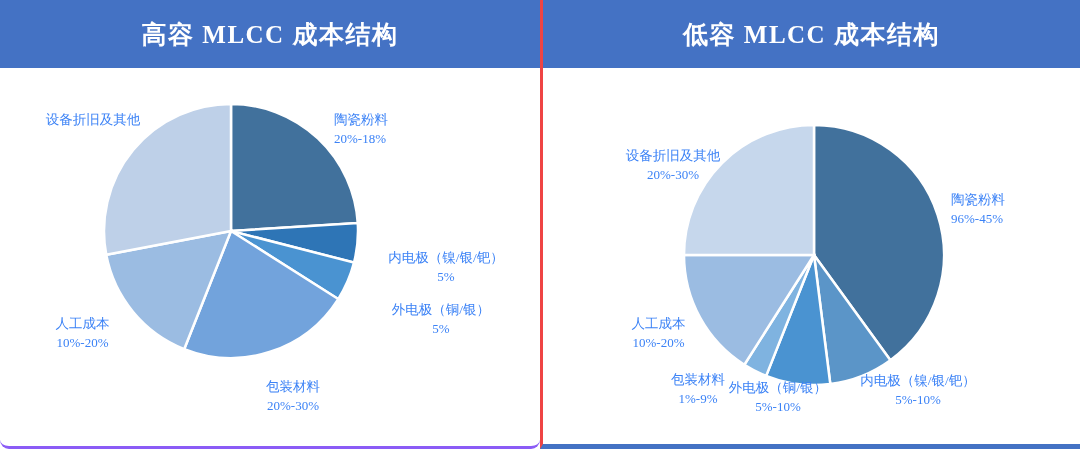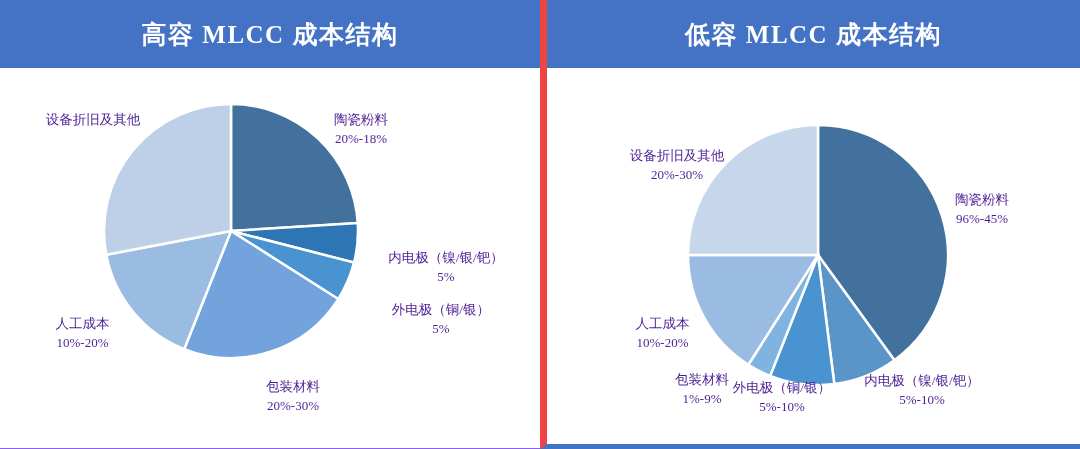--- a/index.html
+++ b/index.html
@@ -21,22 +21,22 @@
     background: #ffffff;
     display: flex;
   }
   .panel {
     position: relative;
     width: 540px;
     height: 449px;
     box-sizing: border-box;
     background: #ffffff;
   }
-  .panel-left  { border-bottom: 1px solid #8b5cf6; }
-  .panel-right { border-bottom: 5px solid #4472C4; border-left: 7px solid #ef4444; }
+  .panel-left  { border-bottom: 3px solid #8b5cf6; border-radius: 9px; }
+  .panel-right { border-bottom: 5px solid #4472C4; border-left: 3px solid #ef4444; }
 
   .panel-header {
     height: 68px;
     background: #4472C4;
     color: #ffffff;
     display: flex;
     align-items: center;
     justify-content: center;
     font-size: 25px;
     font-weight: bold;
@@ -48,29 +48,29 @@
     width: 100%;
     height: 376px;
   }
   .pie-wrap {
     position: absolute;
   }
   .pie-wrap svg { display: block; }
 
   .lbl {
     position: absolute;
-    color: #4c1d95;
+    color: #3b82f6;
     font-size: 13.5px;
     line-height: 1.45;
     white-space: nowrap;
   }
   .lbl .name { display: block; }
   .lbl .val  { display: block; font-size: 13px; }
   .lbl.c  { text-align: center; }
-  .lbl.l  { text-align: center; }
+  .lbl.l  { text-align: left; }
 </style>
 </head>
 <body>
 
 <div class="figure">
 
   <div class="panel panel-left">
     <div class="panel-header">高容 MLCC 成本结构</div>
 
     <div class="chart-area">

